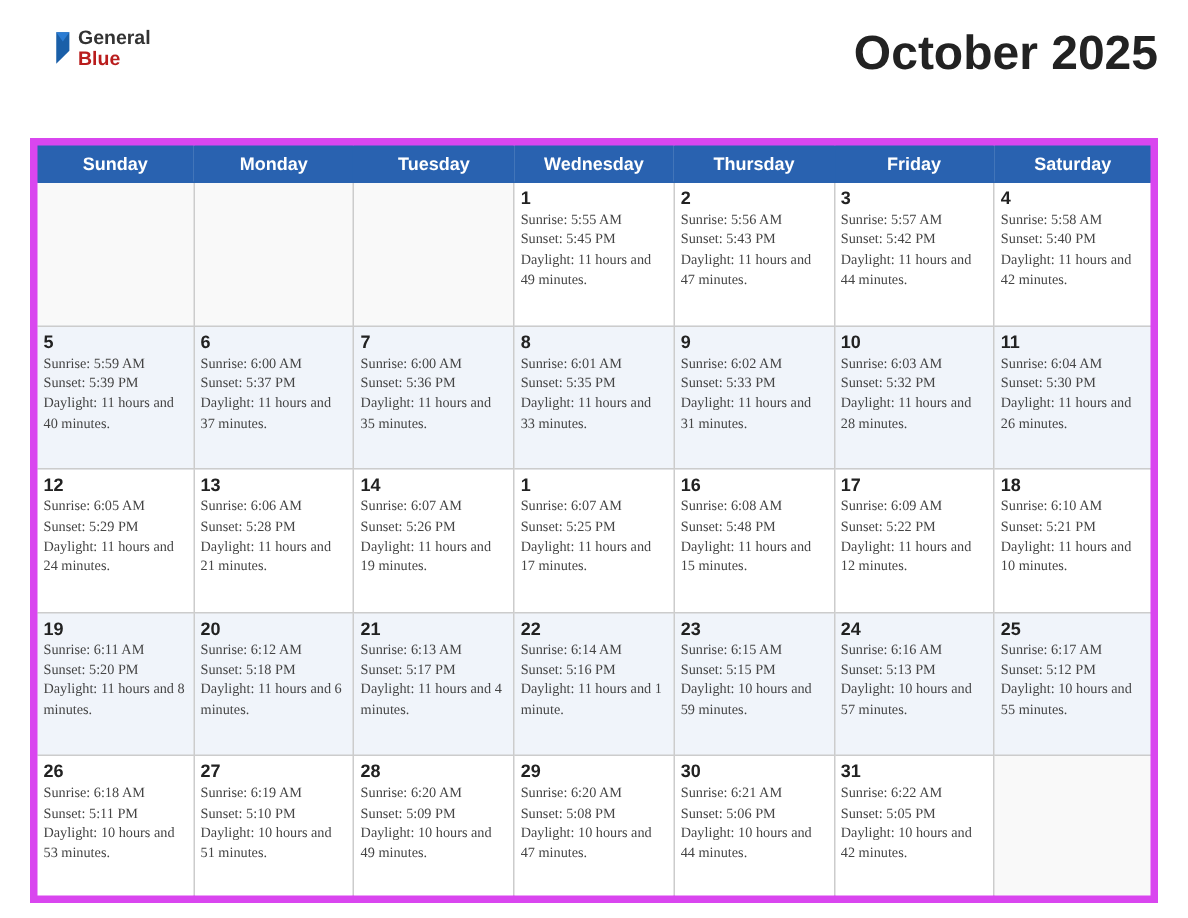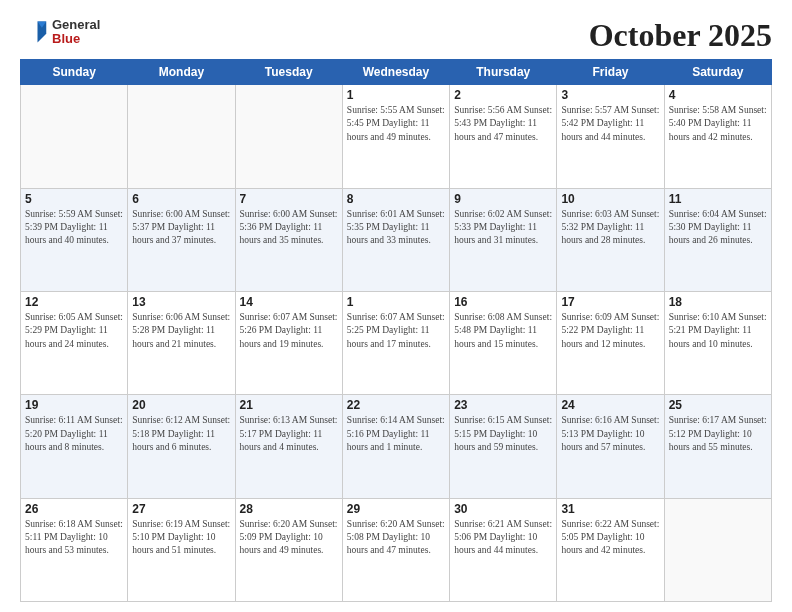--- a/index.html
+++ b/index.html
@@ -9,20 +9,21 @@
       font-family: Arial, sans-serif;
       background: #fff;
       overflow: hidden;
     }
     .page {
       width: 792px;
       height: 612px;
       padding: 18px 20px 10px 20px;
       display: flex;
       flex-direction: column;
+      gap: 21px;
     }
     .header {
       display: flex;
       align-items: flex-start;
       justify-content: space-between;
       margin-bottom: 6px;
     }
     .logo {
       display: flex;
       align-items: center;
@@ -41,38 +42,38 @@
     .logo-blue {
       font-size: 13px;
       font-weight: bold;
       color: #b91c1c;
     }
     .logo-icon {
       width: 28px;
       height: 28px;
     }
     .title-block {
-      font-family: Liberation Serif, serif;
     }
     .month-title {
       font-size: 32px;
       font-weight: bold;
       color: #222;
       line-height: 1.1;
     }
     .location {
       font-size: 15px;
       color: #444;
     }
     .calendar {
       flex: 1;
-      border: 1px solid #d946ef;
+      border: 5px solid #d946ef;
       border-collapse: collapse;
       width: 100%;
       table-layout: fixed;
+      margin-top: 12px;
     }
     .calendar th {
       background: #2962b0;
       color: #fff;
       font-size: 12px;
       font-weight: bold;
       padding: 5px 4px;
       text-align: center;
       border: 1px solid #2962b0;
     }

